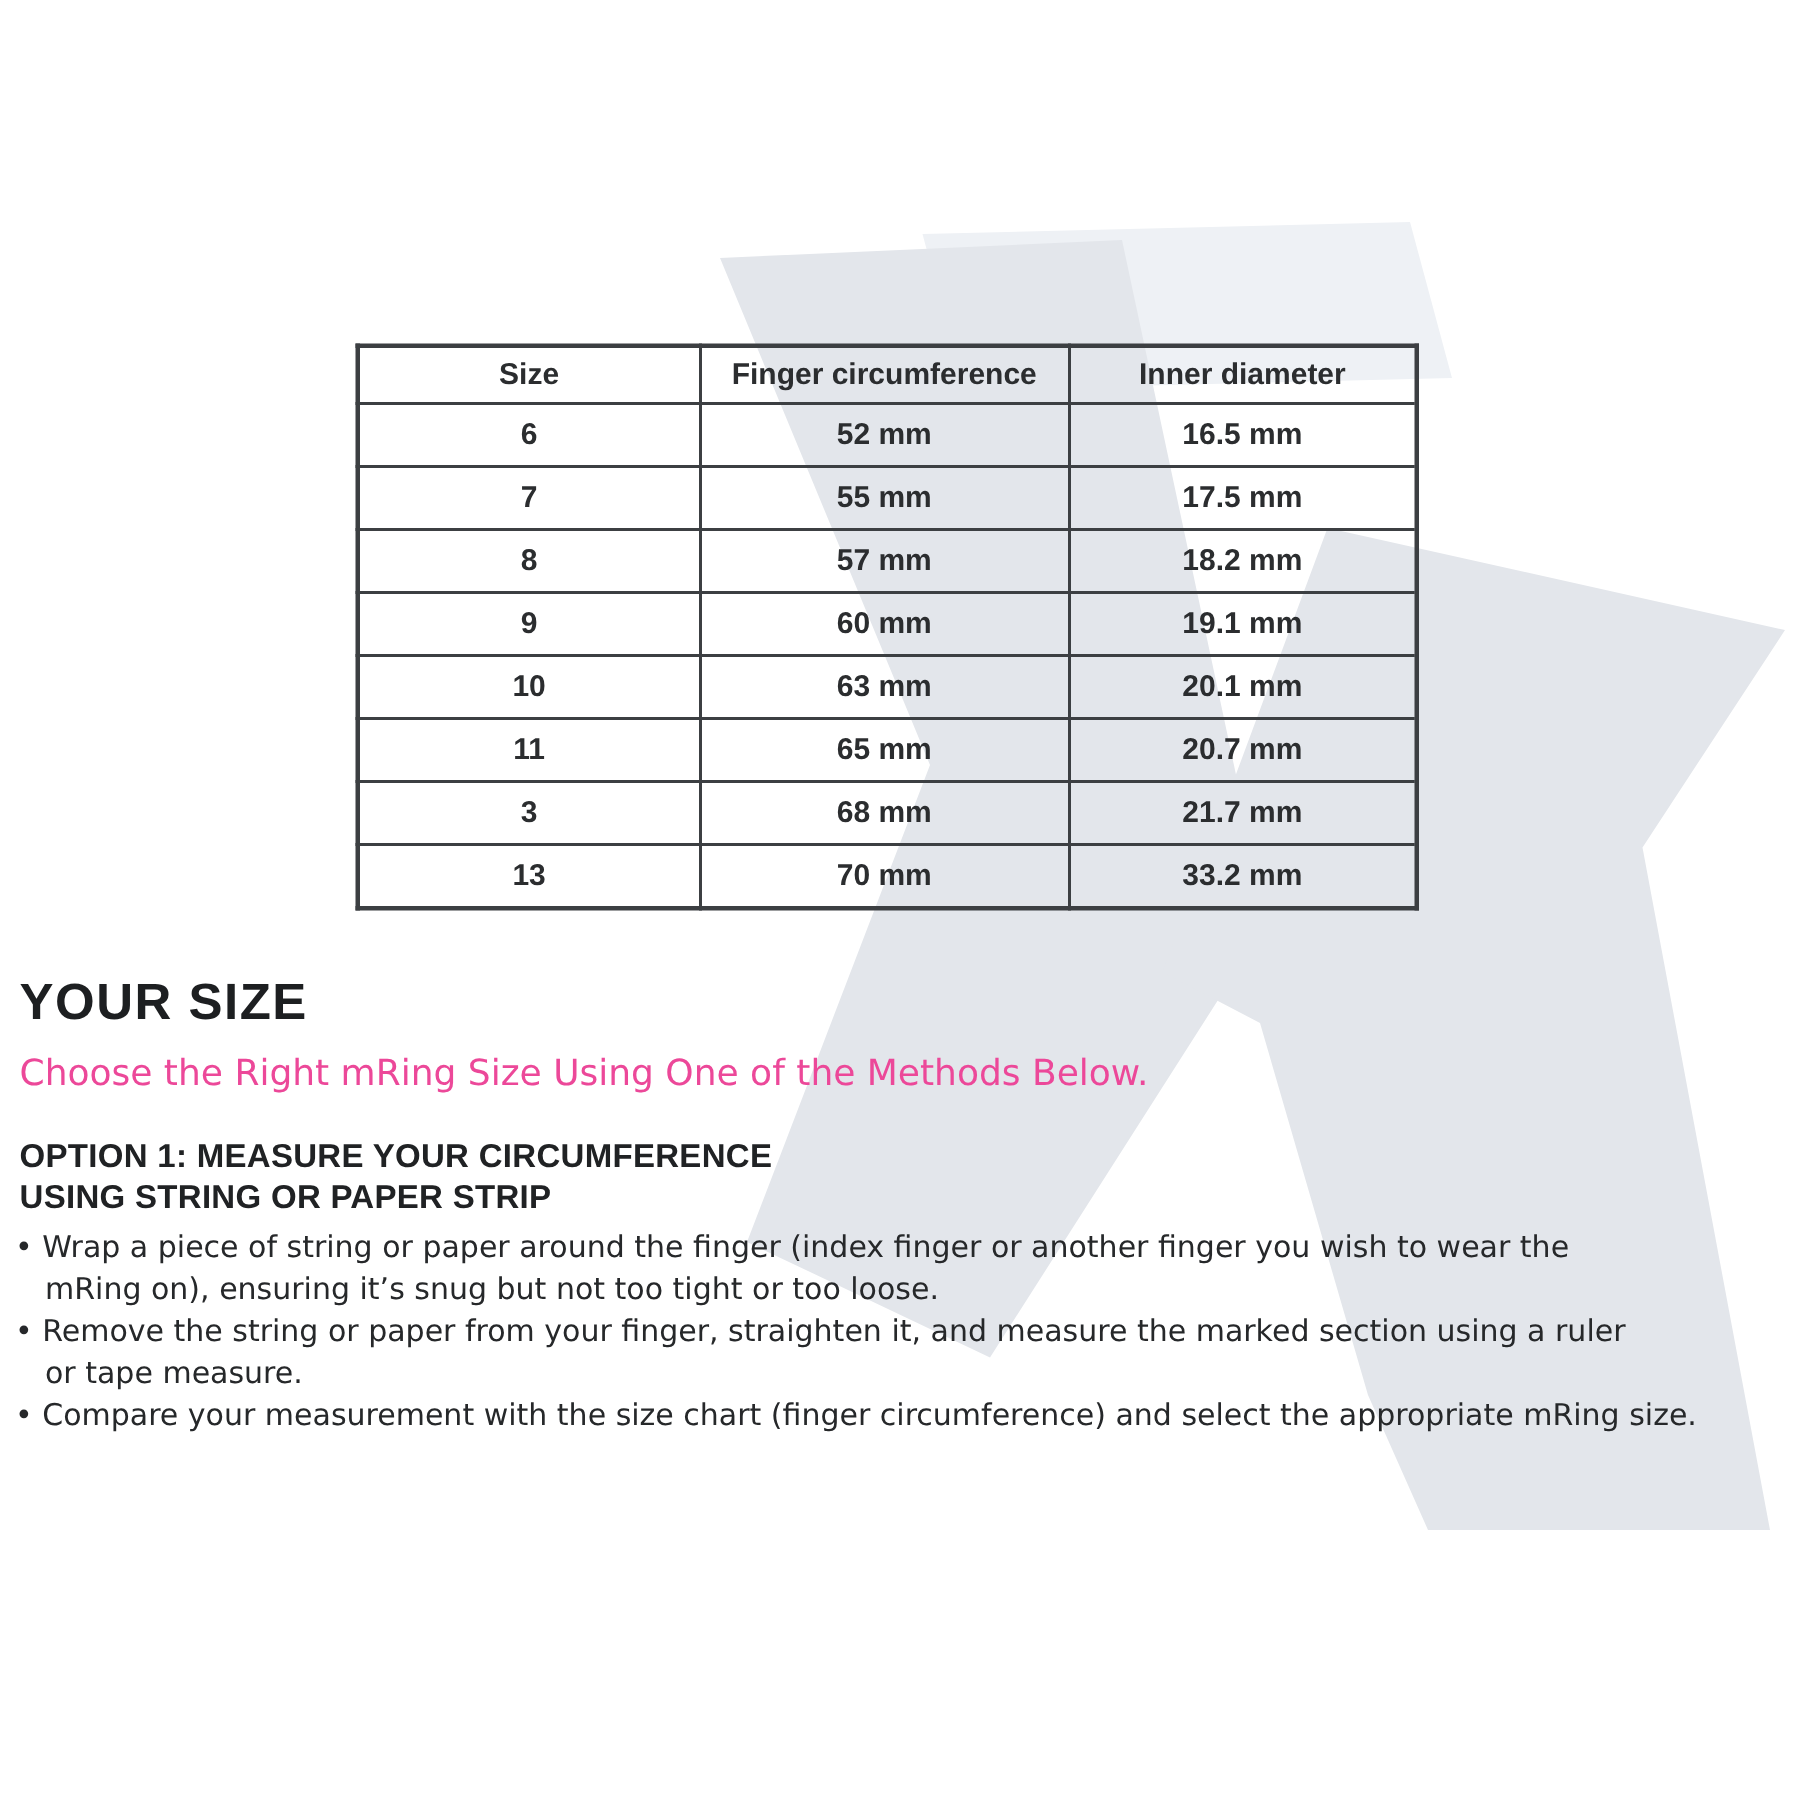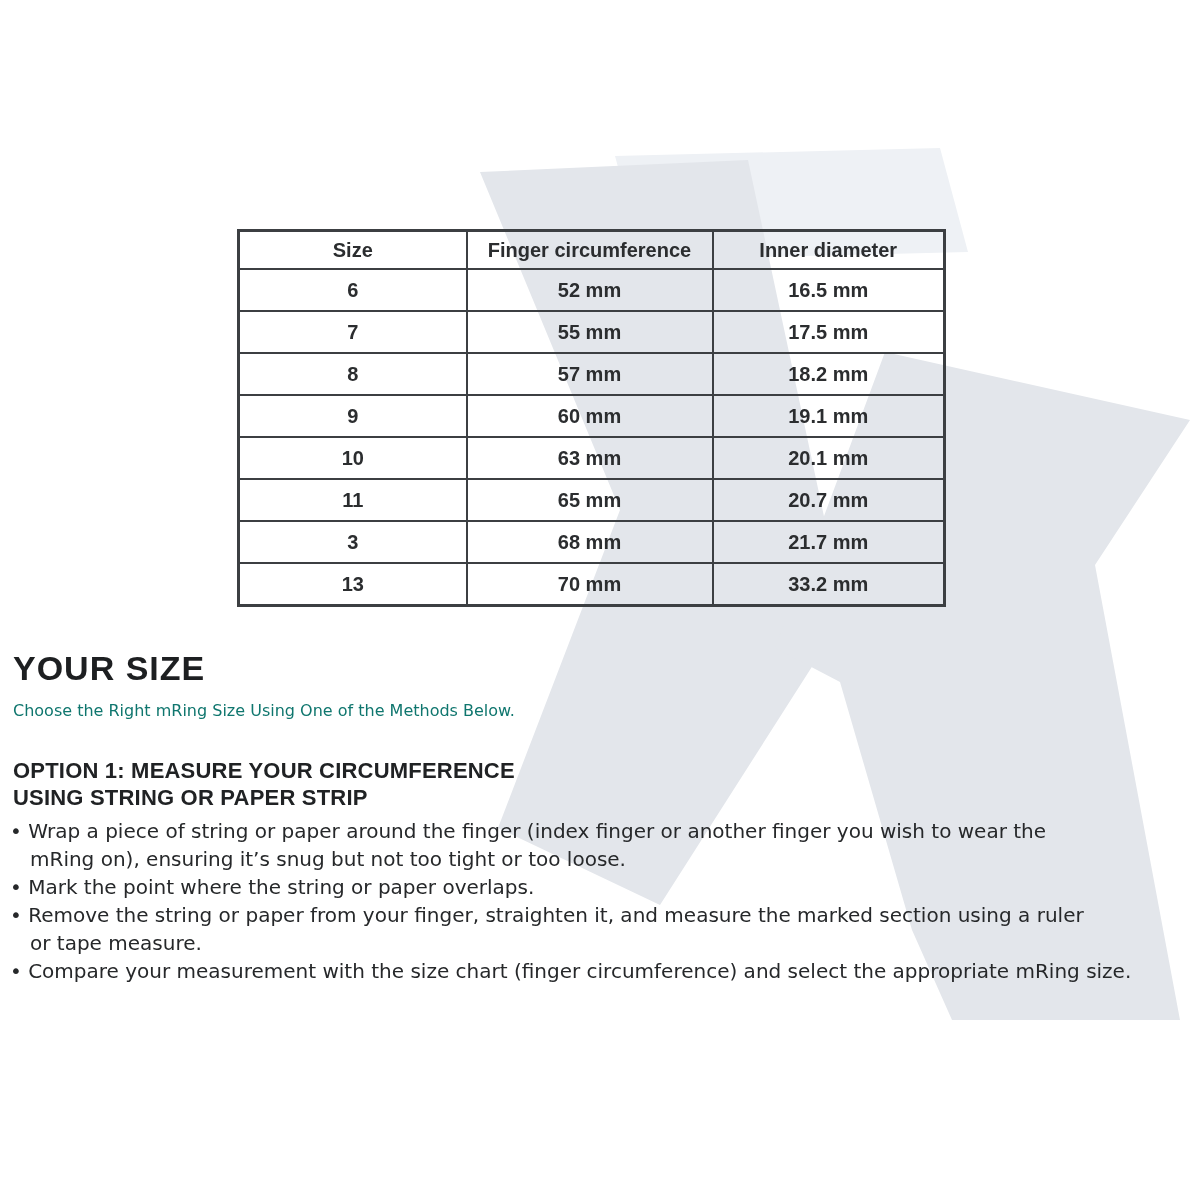--- a/index.html
+++ b/index.html
@@ -34,21 +34,21 @@
   .size-table td{height:40px;font-size:20px;}
   
   .page-title{
     position:absolute;left:13px;top:651px;z-index:2;margin:0;
     font-size:34px;line-height:1;font-weight:700;
     letter-spacing:1px;color:#1d1f21;
   }
   .subtitle{
     position:absolute;left:13px;top:701px;z-index:2;
     font-family:"DejaVu Sans",sans-serif;
-    font-size:16px;color:#0f766e;
+    font-size:24px;color:#ec4899;
     white-space:nowrap;
   }
   .option-heading{
     position:absolute;left:13px;top:757px;z-index:2;
     font-size:22px;font-weight:700;line-height:27px;
     letter-spacing:0.2px;color:#202224;
     white-space:nowrap;
   }
   .bullets{
     position:absolute;left:10px;top:817px;z-index:2;
@@ -135,24 +135,20 @@
     <div>OPTION 1: MEASURE YOUR CIRCUMFERENCE</div>
     <div>USING STRING OR PAPER STRIP</div>
   </div>
 
   <div class="bullets">
     <div class="bullet">
       <div class="bullet-line">• Wrap a piece of string or paper around the finger (index finger or another finger you wish to wear the</div>
       <div class="bullet-cont">mRing on), ensuring it’s snug but not too tight or too loose.</div>
     </div>
     <div class="bullet">
-      <div class="bullet-line">• Mark the point where the string or paper overlaps.</div>
-      <div class="bullet-cont"></div>
-    </div>
-    <div class="bullet">
       <div class="bullet-line">• Remove the string or paper from your finger, straighten it, and measure the marked section using a ruler</div>
       <div class="bullet-cont">or tape measure.</div>
     </div>
     <div class="bullet">
       <div class="bullet-line">• Compare your measurement with the size chart (finger circumference) and select the appropriate mRing size.</div>
       <div class="bullet-cont"></div>
     </div>
   </div>
 
 </div>

